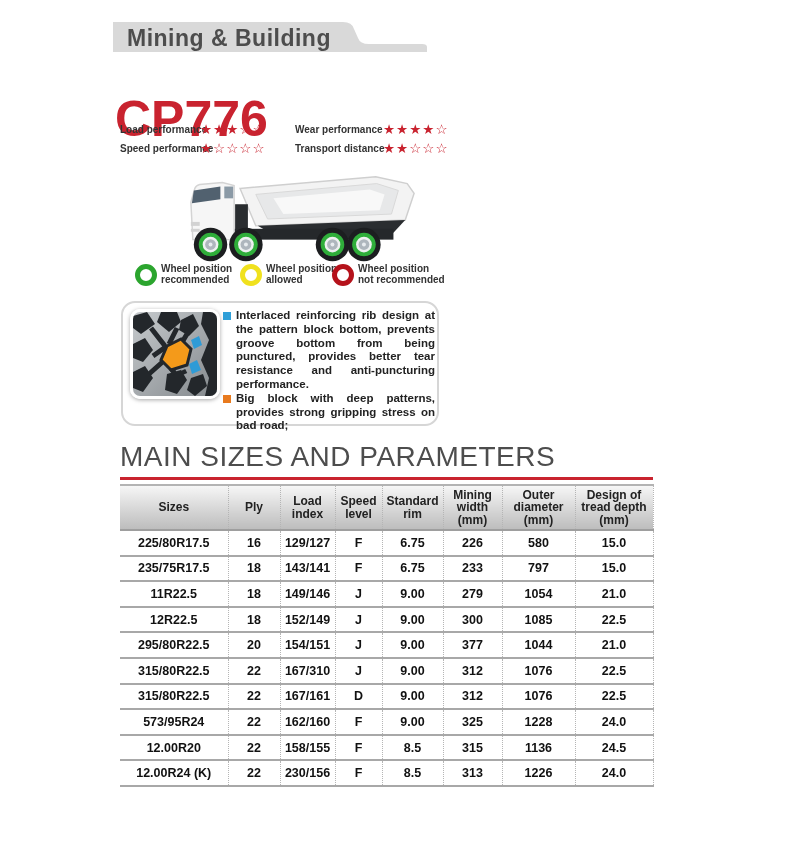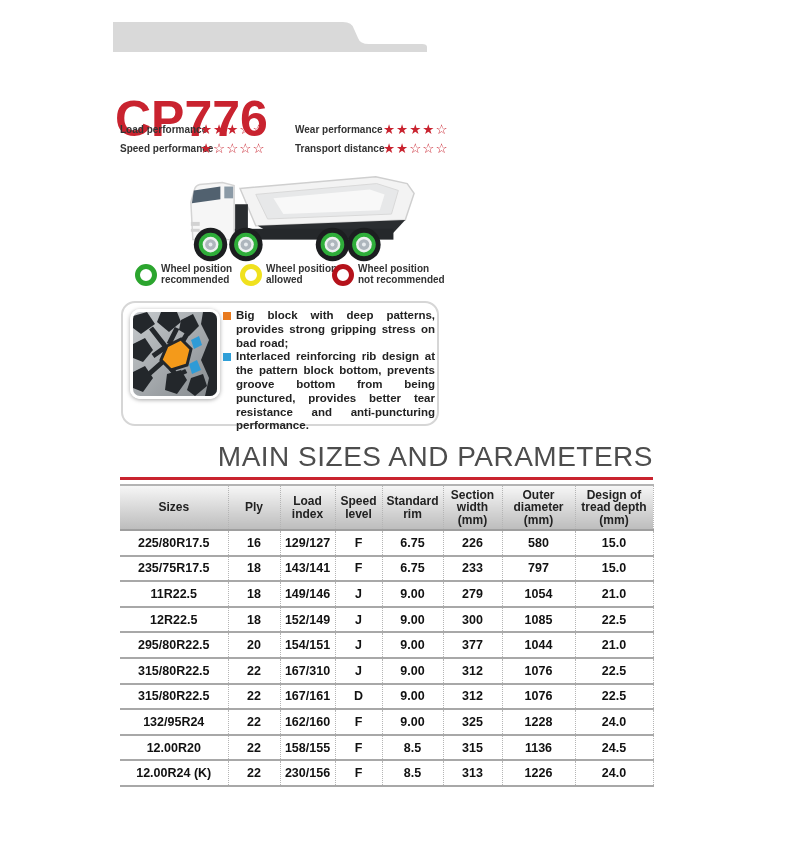--- a/index.html
+++ b/index.html
@@ -37,41 +37,42 @@
   .feature-box{position:absolute;left:121px;top:301px;width:318px;height:125px;
                border:2px solid #d6d6d6;border-radius:14px;background:#fff;box-sizing:border-box;}
   .tread-wrap{position:absolute;left:130px;top:309px;width:84px;height:84px;border-radius:10px;
               border:3px solid #fff;box-shadow:0 1px 4px rgba(0,0,0,.35);overflow:hidden;}
   .features{position:absolute;left:223px;top:309px;width:212px;}
   .feature-item{display:flex;margin:0 0 0 0;}
   .feature-bullet{flex:0 0 8px;width:8px;height:8px;margin:3px 5px 0 0;}
   .feature-text{font-size:11.5px;line-height:13.8px;color:#222;text-align:justify;font-weight:600;}
 
   
-  .table-title{position:absolute;left:120px;top:441px;width:533px;text-align:right;
+  .table-title{position:absolute;left:120px;top:441px;width:533px;text-align:left;
                font-size:28px;color:#4d4d4d;font-weight:500;letter-spacing:.5px;}
   .red-line{position:absolute;left:120px;top:477px;width:533px;height:3px;background:#c9232f;}
   .params-table{position:absolute;left:120px;top:484px;width:533px;border-collapse:collapse;
                 table-layout:fixed;}
   .params-table th{background:linear-gradient(#f6f6f6,#dcdcdc 45%,#bdbdbd);border-top:2px solid #b3b3b3;
                    border-bottom:2px solid #9e9e9e;height:43px;font-size:12px;line-height:12.5px;
                    color:#222;font-weight:600;padding:0;text-align:center;vertical-align:middle;}
   .params-table td{height:23.6px;font-size:12.5px;color:#111;text-align:center;vertical-align:middle;
                    border-bottom:2px solid #a8a8a8;padding:0;font-weight:600;}
   .params-table th + th, .params-table td + td{border-left:1px dotted #b5b5b5;}
   .params-table th:last-child, .params-table td:last-child{border-right:1px dotted #b5b5b5;}
 </style>
 </head>
 <body>
 
 <div class="page">
 
   <svg class="banner-svg" width="320" height="32" viewBox="0 0 320 32">
     <path d="M0,1 L230,1 Q239,1 241,8 L245,17 Q247,23 256,23 L309,23 Q314,23 314,26 L314,31 L0,31 Z" fill="#d9d9d9"></path>
   </svg>
+  <div class="banner-title">Mining &amp; Building</div>
 
   <div class="product-code">CP776</div>
 
   <div class="ratings">
       <span class="rating-label">Load performance</span>
       <span class="rating-stars">★★★☆☆</span>
       <span class="rating-label">Wear performance</span>
       <span class="rating-stars">★★★★☆</span>
       <span class="rating-label">Speed performance</span>
       <span class="rating-stars">★☆☆☆☆</span>
@@ -175,26 +176,26 @@
       <path d="M18,16 L32,34 M20,44 L34,34 M16,62 L34,46 M44,16 L36,32 M54,22 L48,32 M42,62 L38,56 M52,62 L50,58" stroke="#23272b" stroke-width="5" fill="none"></path>
 
       <polygon points="34,34 48,27 58,37 54,53 38,58 28,48" fill="#f49a1a" stroke="#23272b" stroke-width="3"></polygon>
 
       <polygon points="58,28 66,24 69,33 61,37" fill="#2e9bd6"></polygon>
       <polygon points="56,52 64,48 68,58 59,62" fill="#2e9bd6"></polygon>
     </svg>
   </div>
   <div class="features">
       <div class="feature-item">
+        <span class="feature-bullet" style="background: rgb(47, 159, 216);"></span>
+        <span class="feature-text">Interlaced reinforcing rib design at the pattern block bottom, prevents groove bottom from being punctured, provides better tear resistance and anti-puncturing performance.</span>
+      </div>
+      <div class="feature-item">
         <span class="feature-bullet" style="background: rgb(232, 122, 30);"></span>
         <span class="feature-text">Big block with deep patterns, provides strong gripping stress on bad road;</span>
-      </div>
-      <div class="feature-item">
-        <span class="feature-bullet" style="background: rgb(47, 159, 216);"></span>
-        <span class="feature-text">Interlaced reinforcing rib design at the pattern block bottom, prevents groove bottom from being punctured, provides better tear resistance and anti-puncturing performance.</span>
       </div>
     </div>
 
   <div class="table-title">MAIN SIZES AND PARAMETERS</div>
   <div class="red-line"></div>
 
   <table class="params-table">
     <colgroup>
         <col style="width: 108px;">
         <col style="width: 52px;">
@@ -219,21 +220,21 @@
           </th>
           <th>
             <div>Speed</div>
             <div>level</div>
           </th>
           <th>
             <div>Standard</div>
             <div>rim</div>
           </th>
           <th>
-            <div>Section</div>
+            <div>Mining</div>
             <div>width</div>
             <div>(mm)</div>
           </th>
           <th>
             <div>Outer</div>
             <div>diameter</div>
             <div>(mm)</div>
           </th>
           <th>
             <div>Design of</div>
@@ -307,21 +308,21 @@
           <td>315/80R22.5</td>
           <td>22</td>
           <td>167/161</td>
           <td>D</td>
           <td>9.00</td>
           <td>312</td>
           <td>1076</td>
           <td>22.5</td>
         </tr>
         <tr>
-          <td>132/95R24</td>
+          <td>573/95R24</td>
           <td>22</td>
           <td>162/160</td>
           <td>F</td>
           <td>9.00</td>
           <td>325</td>
           <td>1228</td>
           <td>24.0</td>
         </tr>
         <tr>
           <td>12.00R20</td>

